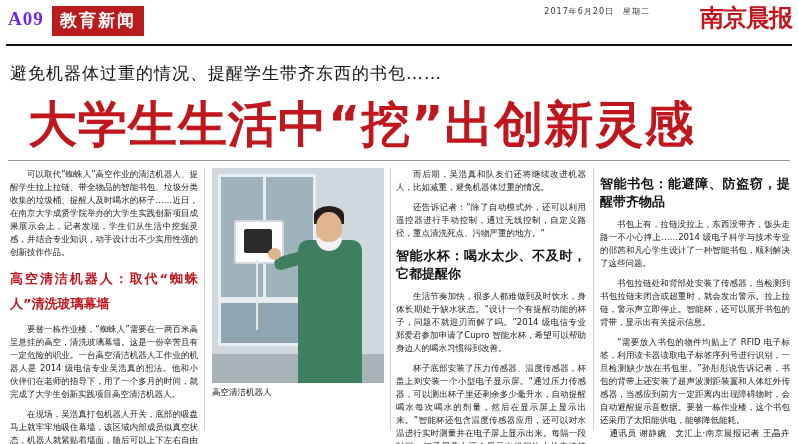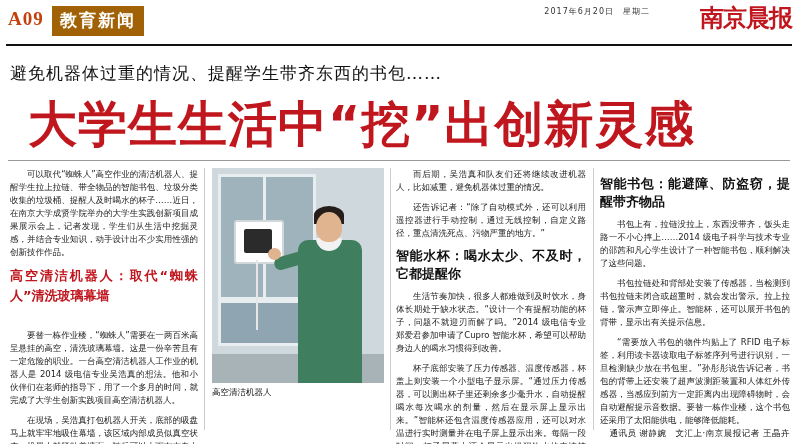--- a/index.html
+++ b/index.html
@@ -13,26 +13,26 @@
   }
   .page{position:relative;width:798px;height:444px;background:#fff;}
 
   
   .masthead{
     position:absolute;left:0;top:0;width:798px;height:46px;
     background:#fff;
   }
   .page-code{
     position:absolute;left:8px;top:8px;
-    font-size:19px;font-weight:bold;letter-spacing:1px;color:#c2410c;
+    font-size:19px;font-weight:bold;letter-spacing:1px;color:#6d28d9;
     font-family:"Liberation Serif",serif;
   }
   .section-name{
     position:absolute;left:52px;top:6px;
-    background:#a16207;color:#fff;
+    background:#b91c1c;color:#fff;
     font-size:17px;font-weight:bold;
     padding:3px 8px 4px 8px;
     letter-spacing:2px;
     font-family:"DejaVu Sans",sans-serif;
   }
   .mast-meta{
     position:absolute;right:148px;top:5px;
     text-align:left;
     font-size:8px;line-height:13px;color:#333;
   }
@@ -65,21 +65,21 @@
   }
   .head-rule{
     position:absolute;left:8px;top:160px;width:782px;height:1px;background:#999;
   }
 
   
   .col{position:absolute;top:168px;font-size:8.5px;line-height:13px;color:#222;text-align:justify;}
   .col p{margin:0 0 7px 0;text-indent:17px;}
   .col .sub{
     font-size:13px;font-weight:bold;color:#c0161d;
-    margin:7px 0 23px 0;text-indent:0;line-height:20px;
+    margin:7px 0 7px 0;text-indent:0;line-height:25px;
     font-family:"DejaVu Sans",sans-serif;
   }
   .col .sub-dark{
     font-size:13px;font-weight:bold;color:#111;
     margin:7px 0 7px 0;text-indent:0;line-height:18px;
     font-family:"DejaVu Sans",sans-serif;
   }
   #col1{left:10px;width:188px;}
   #col3{left:396px;width:190px;}
   #col4{left:600px;width:190px;}

